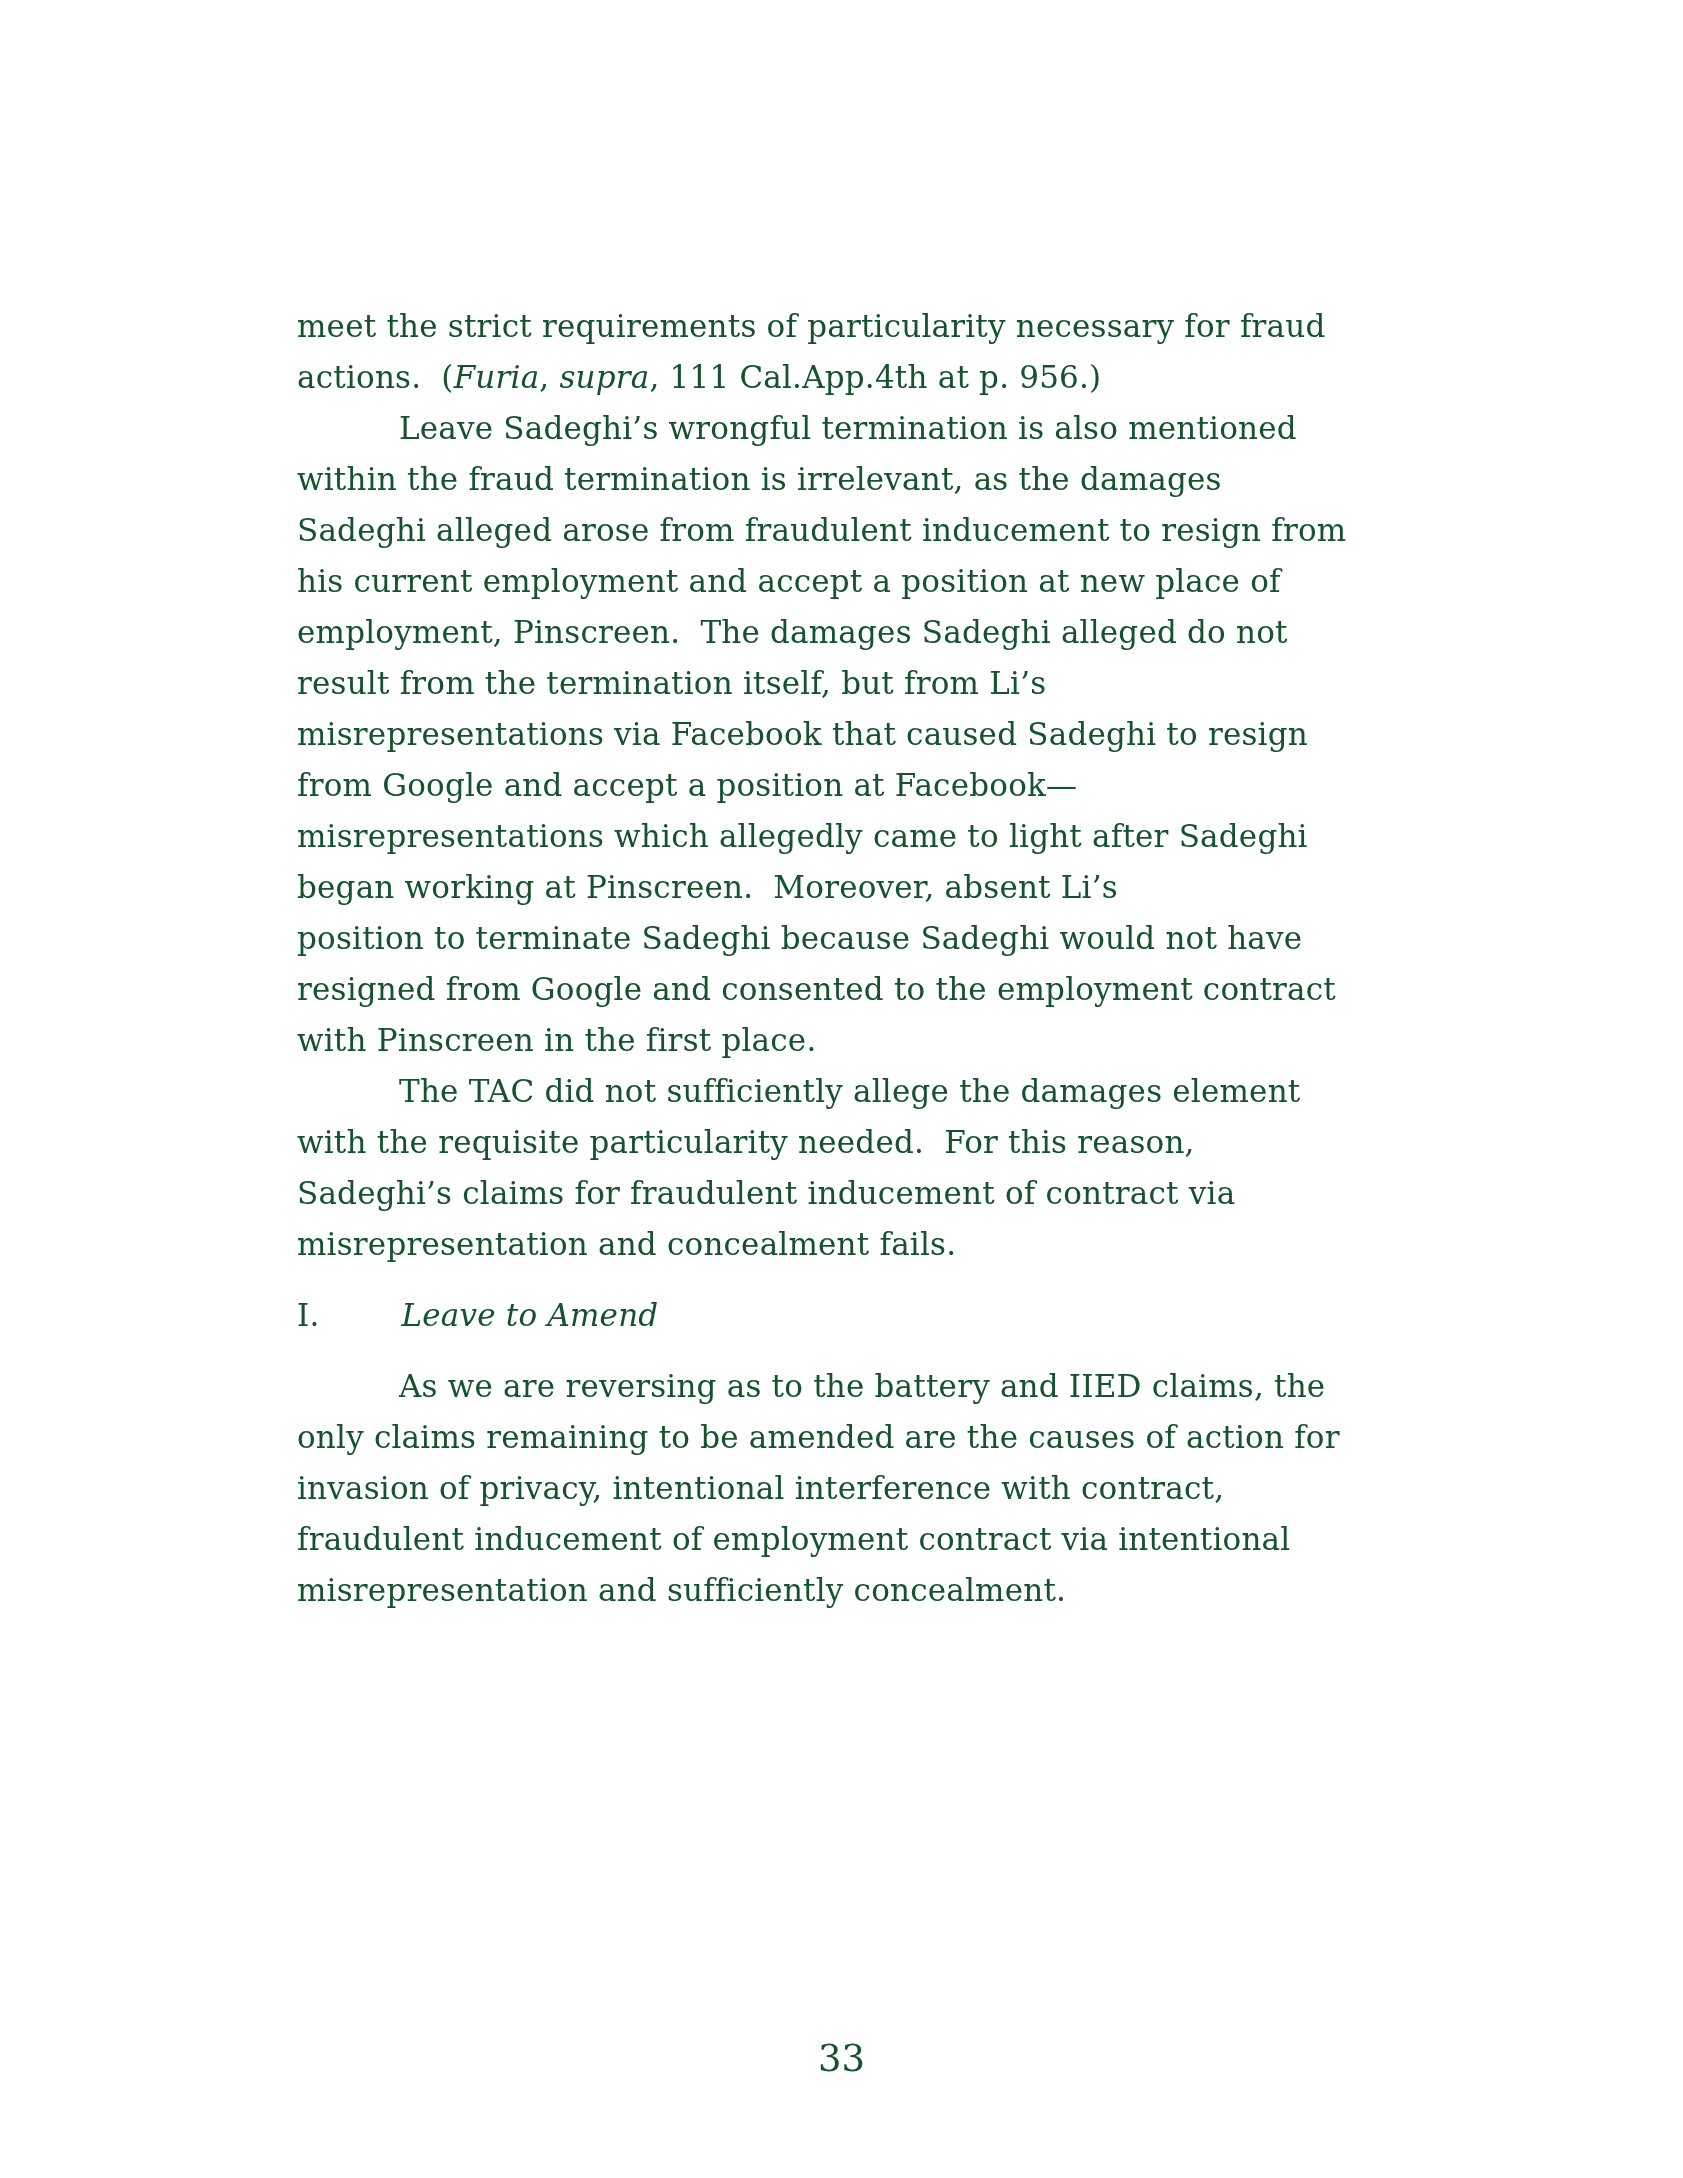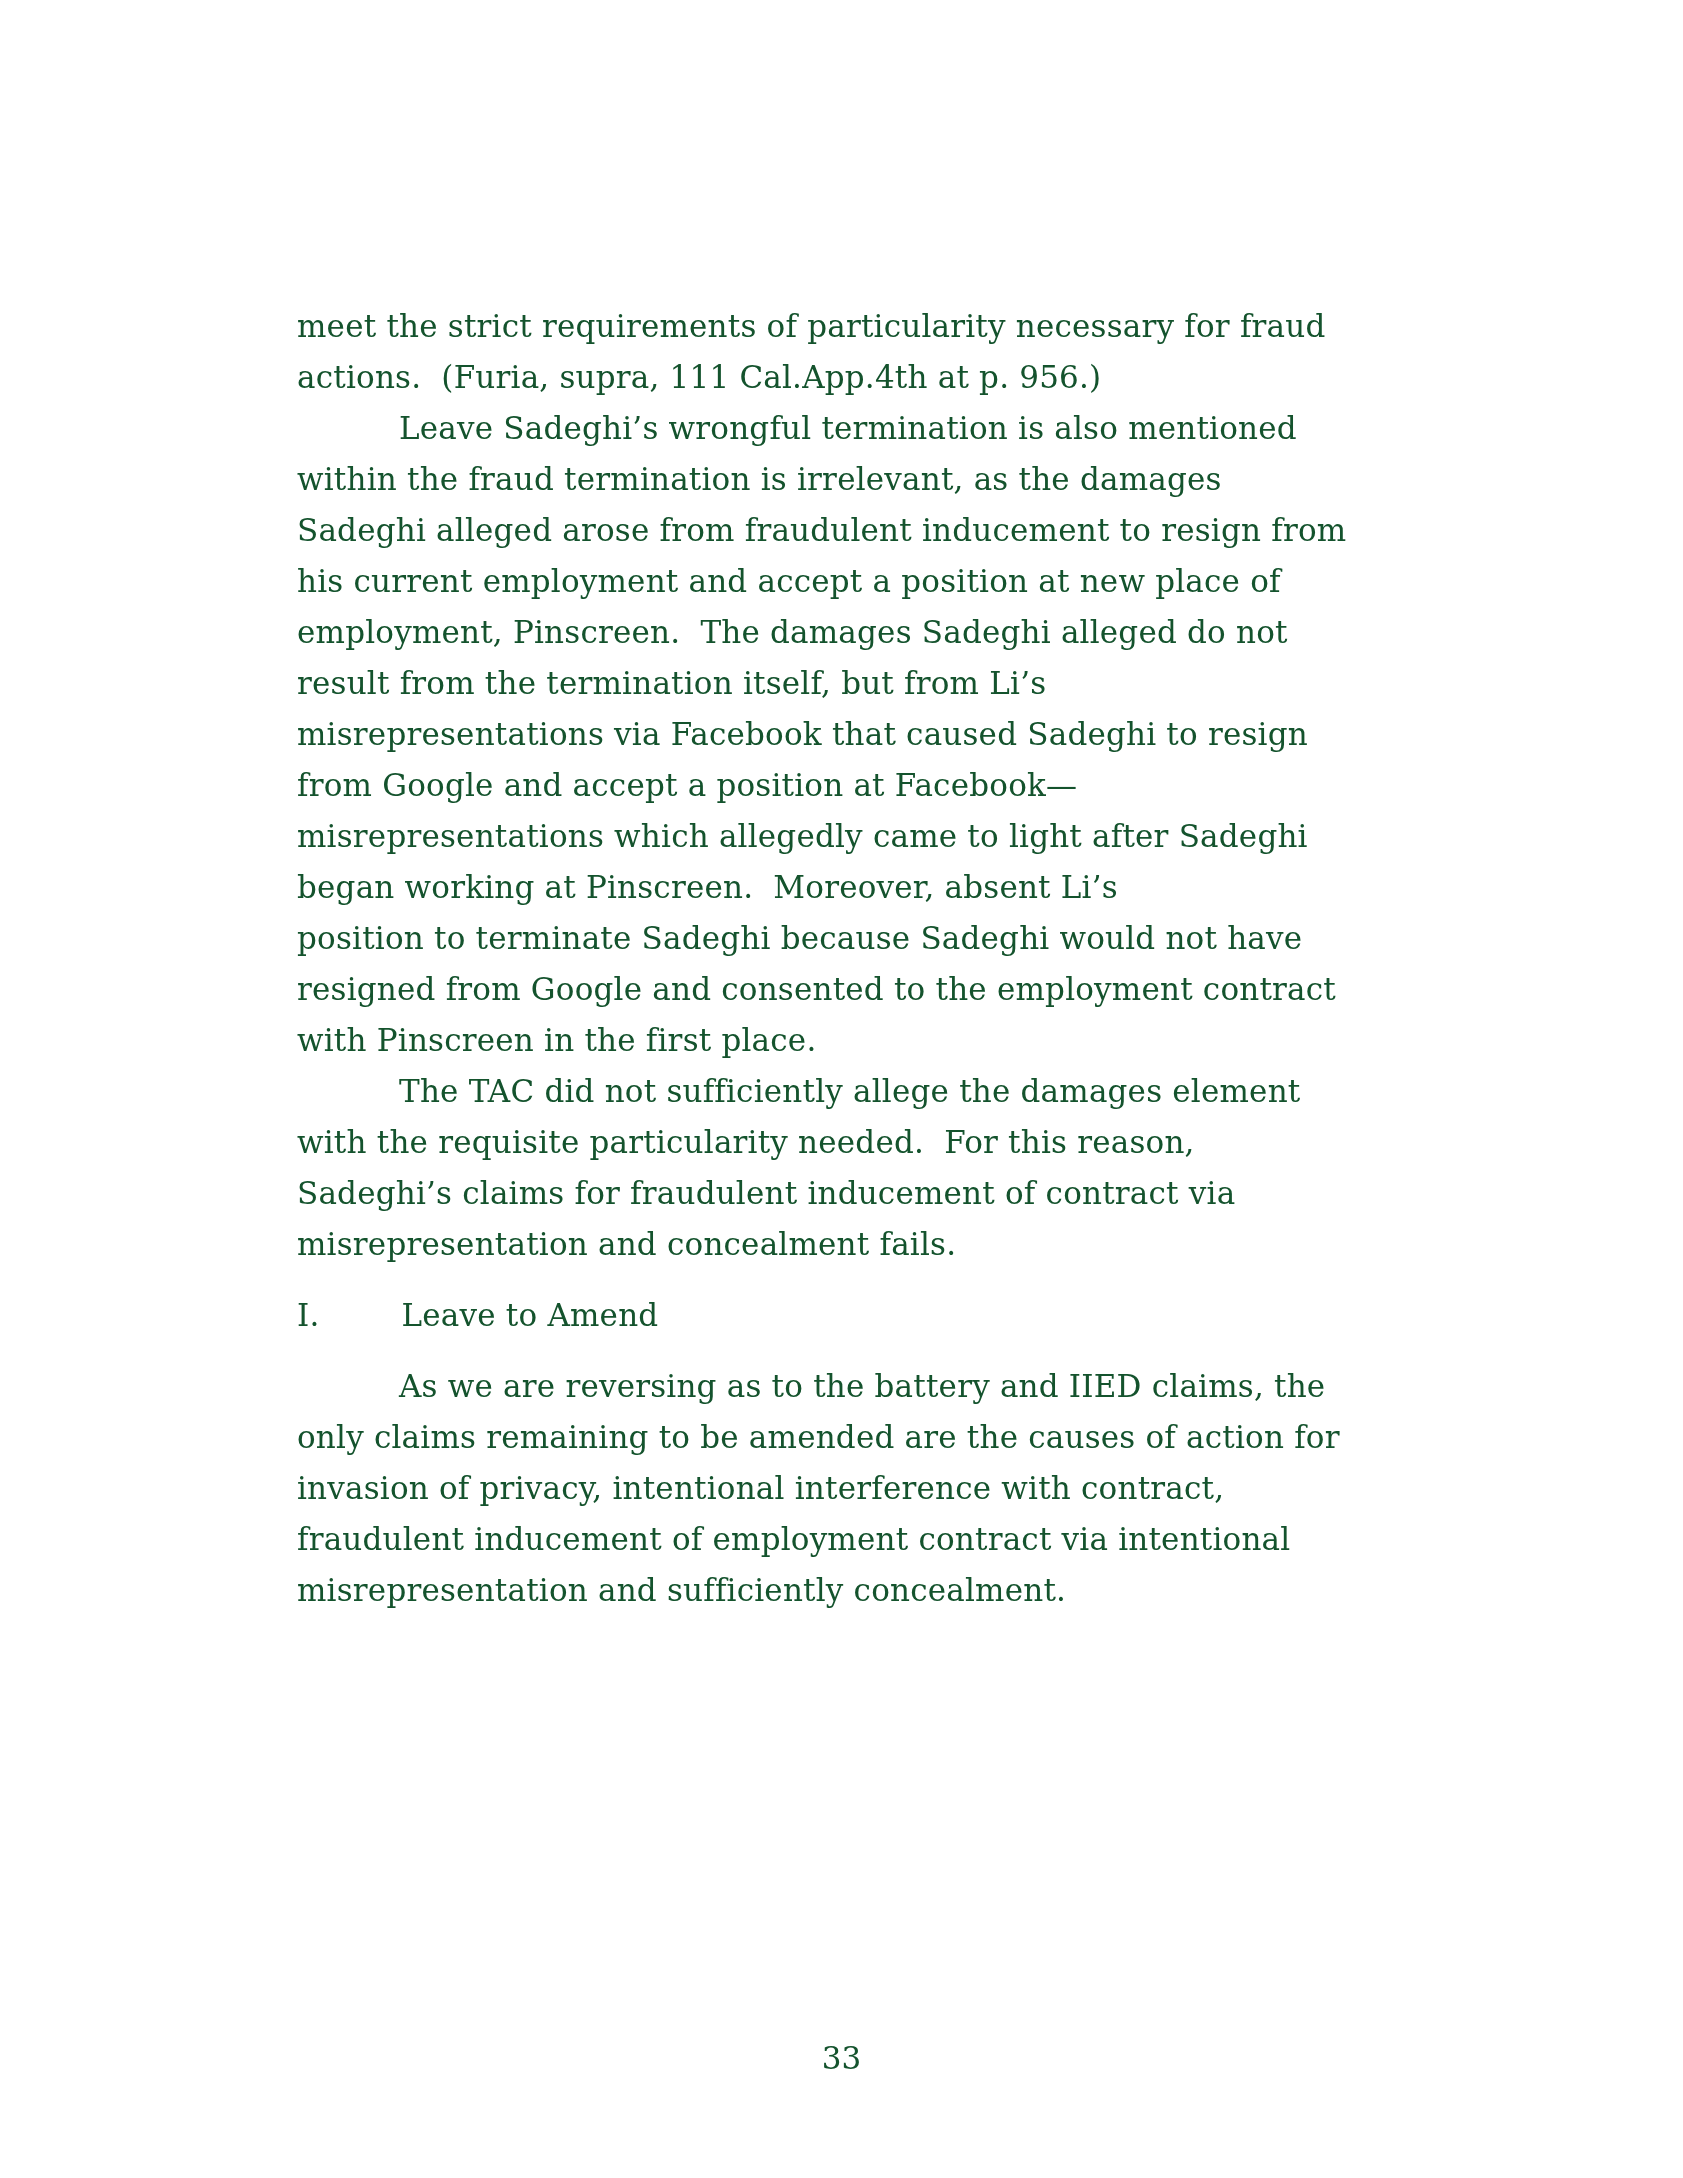--- a/index.html
+++ b/index.html
@@ -27,34 +27,35 @@
     height: 51px;
     line-height: 51px;
     white-space: pre;
     letter-spacing: 0.2px;
   }
   .line.heading {
     margin-top: 20px;
     margin-bottom: 20px;
   }
   .seg-italic {
+    font-style: italic;
   }
   .spacer {
     display: inline-block;
     height: 1px;
   }
   .page-number {
     position: absolute;
     left: 0;
     top: 2033px;
     width: 1683px;
     height: 51px;
     line-height: 51px;
     text-align: center;
-    font-size: 31px;
+    font-size: 37px;
   }
 </style>
 </head>
 <body>
 
 <div class="page" style="background: rgb(255, 255, 255); color: #14532d;">
   <div class="text-block">
       <div class="line"><span class="seg-roman">meet the strict requirements of particularity necessary for fraud</span></div>
       <div class="line"><span class="seg-roman">actions.  (</span><span class="seg-italic">Furia</span><span class="seg-roman">, </span><span class="seg-italic">supra</span><span class="seg-roman">, 111 Cal.App.4th at p. 956.)</span></div>
       <div class="line"><span class="spacer" style="width: 102px;"></span><span class="seg-roman">Leave Sadeghi’s wrongful termination is also mentioned</span></div>

